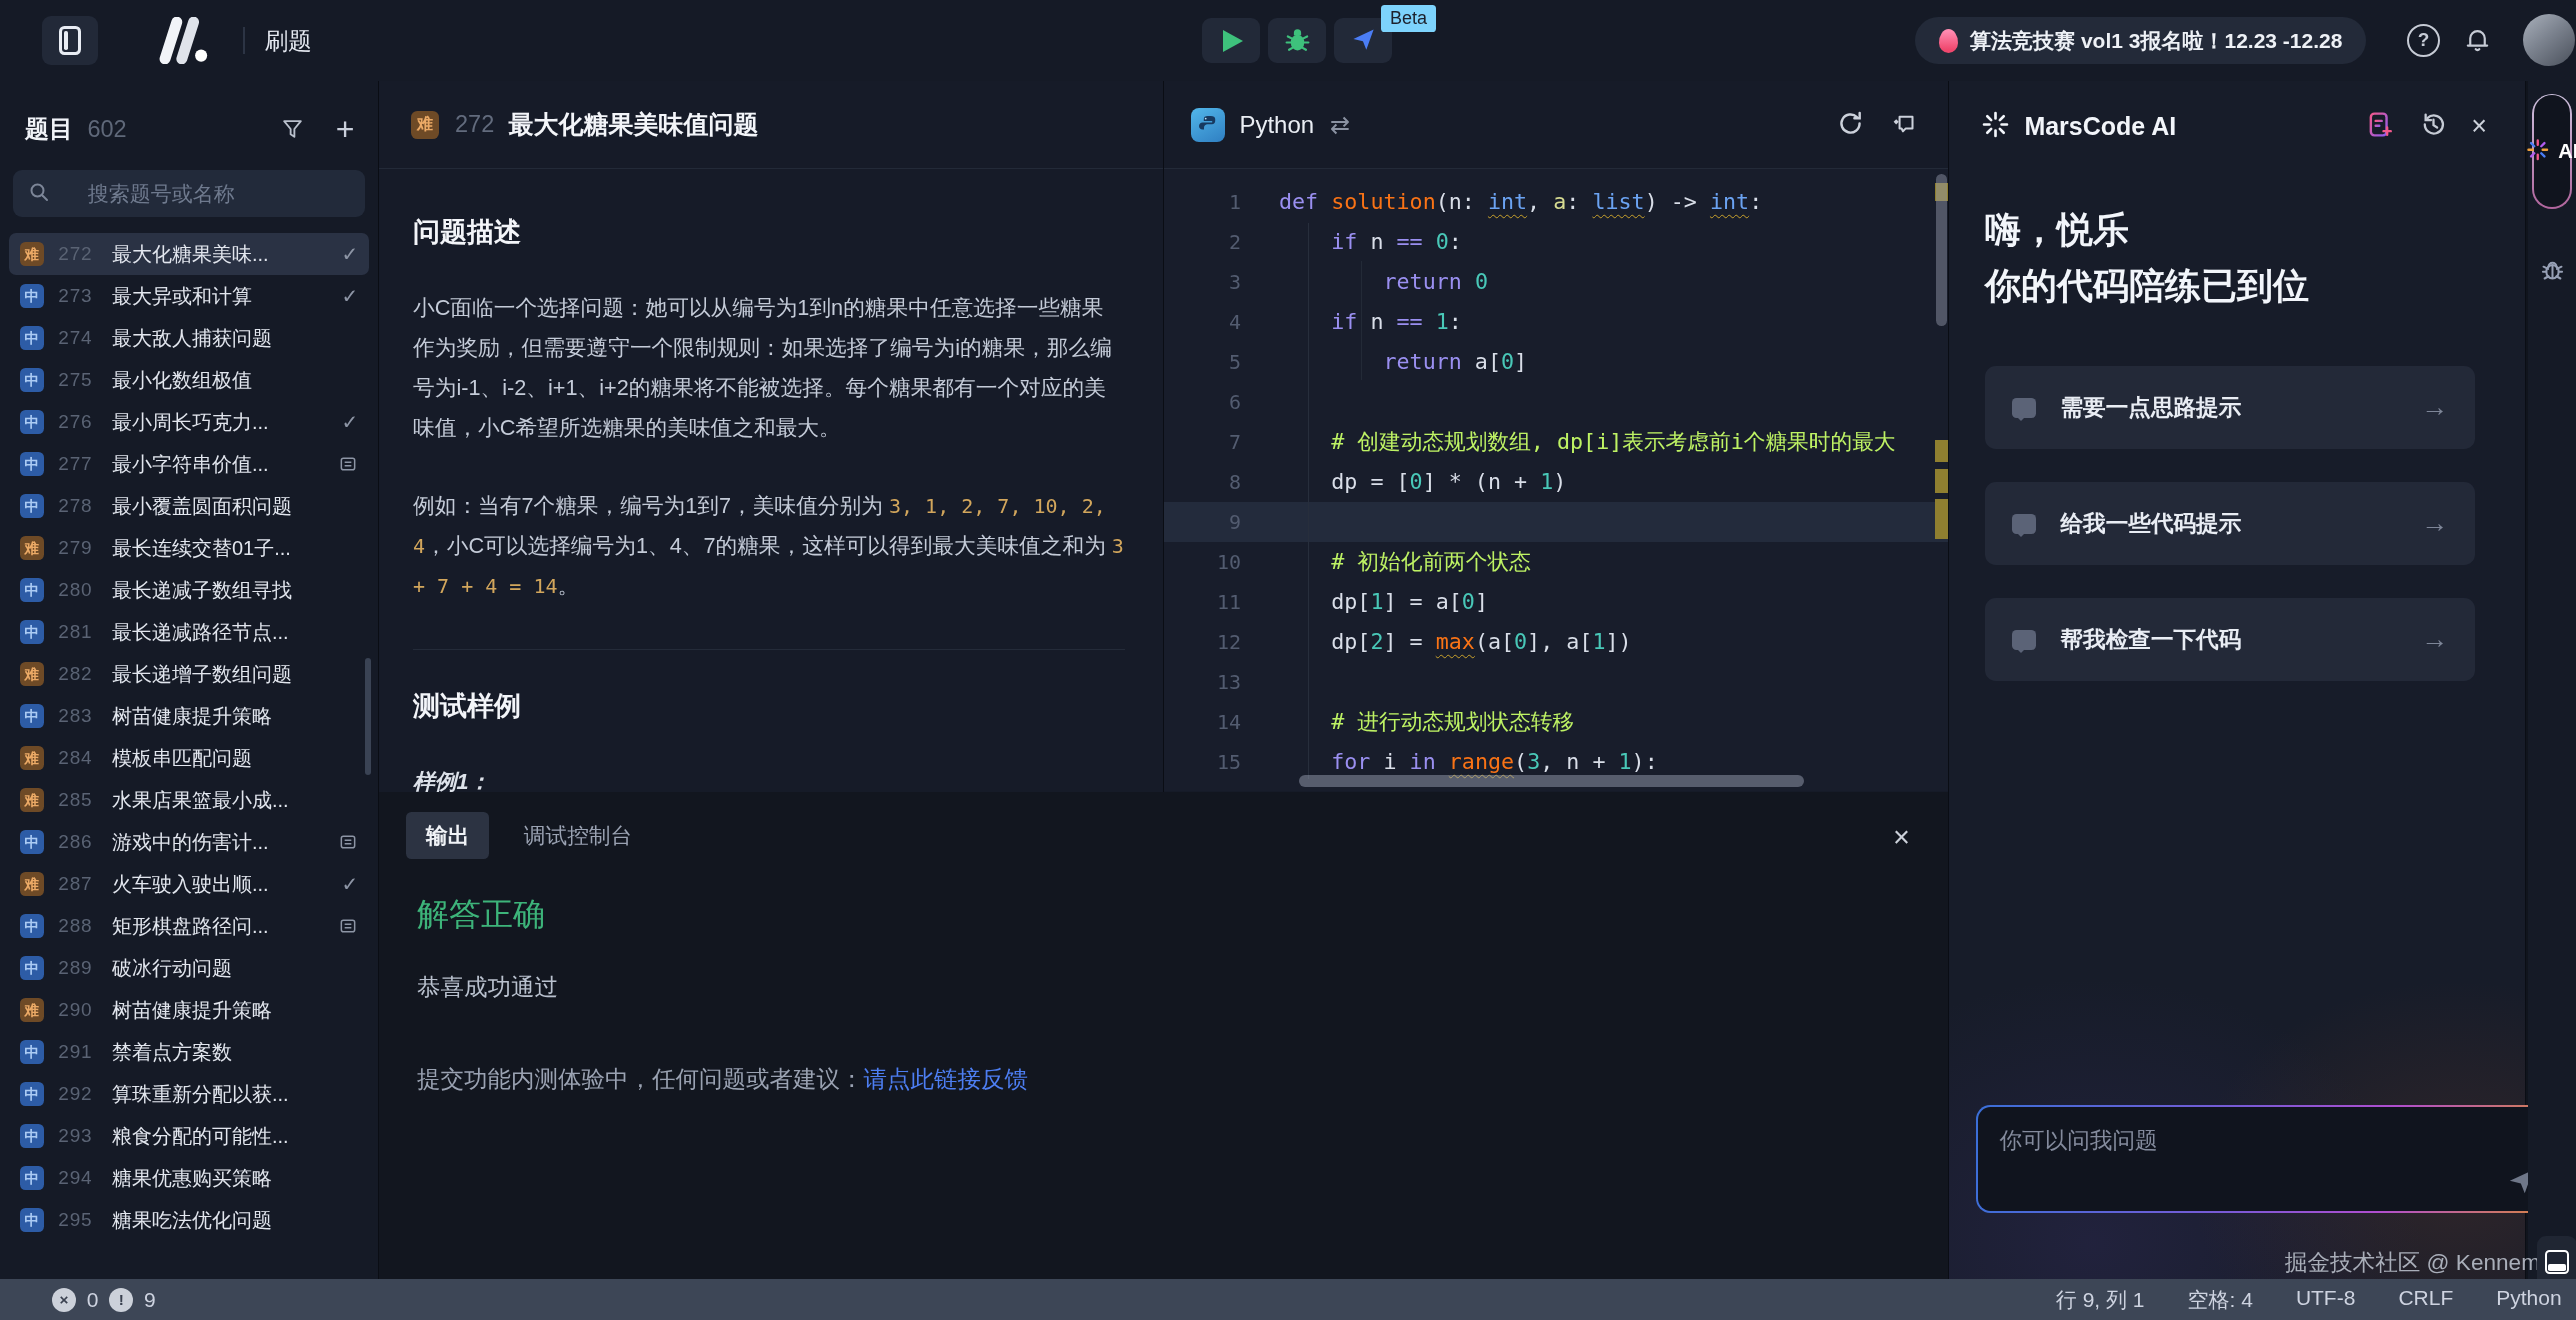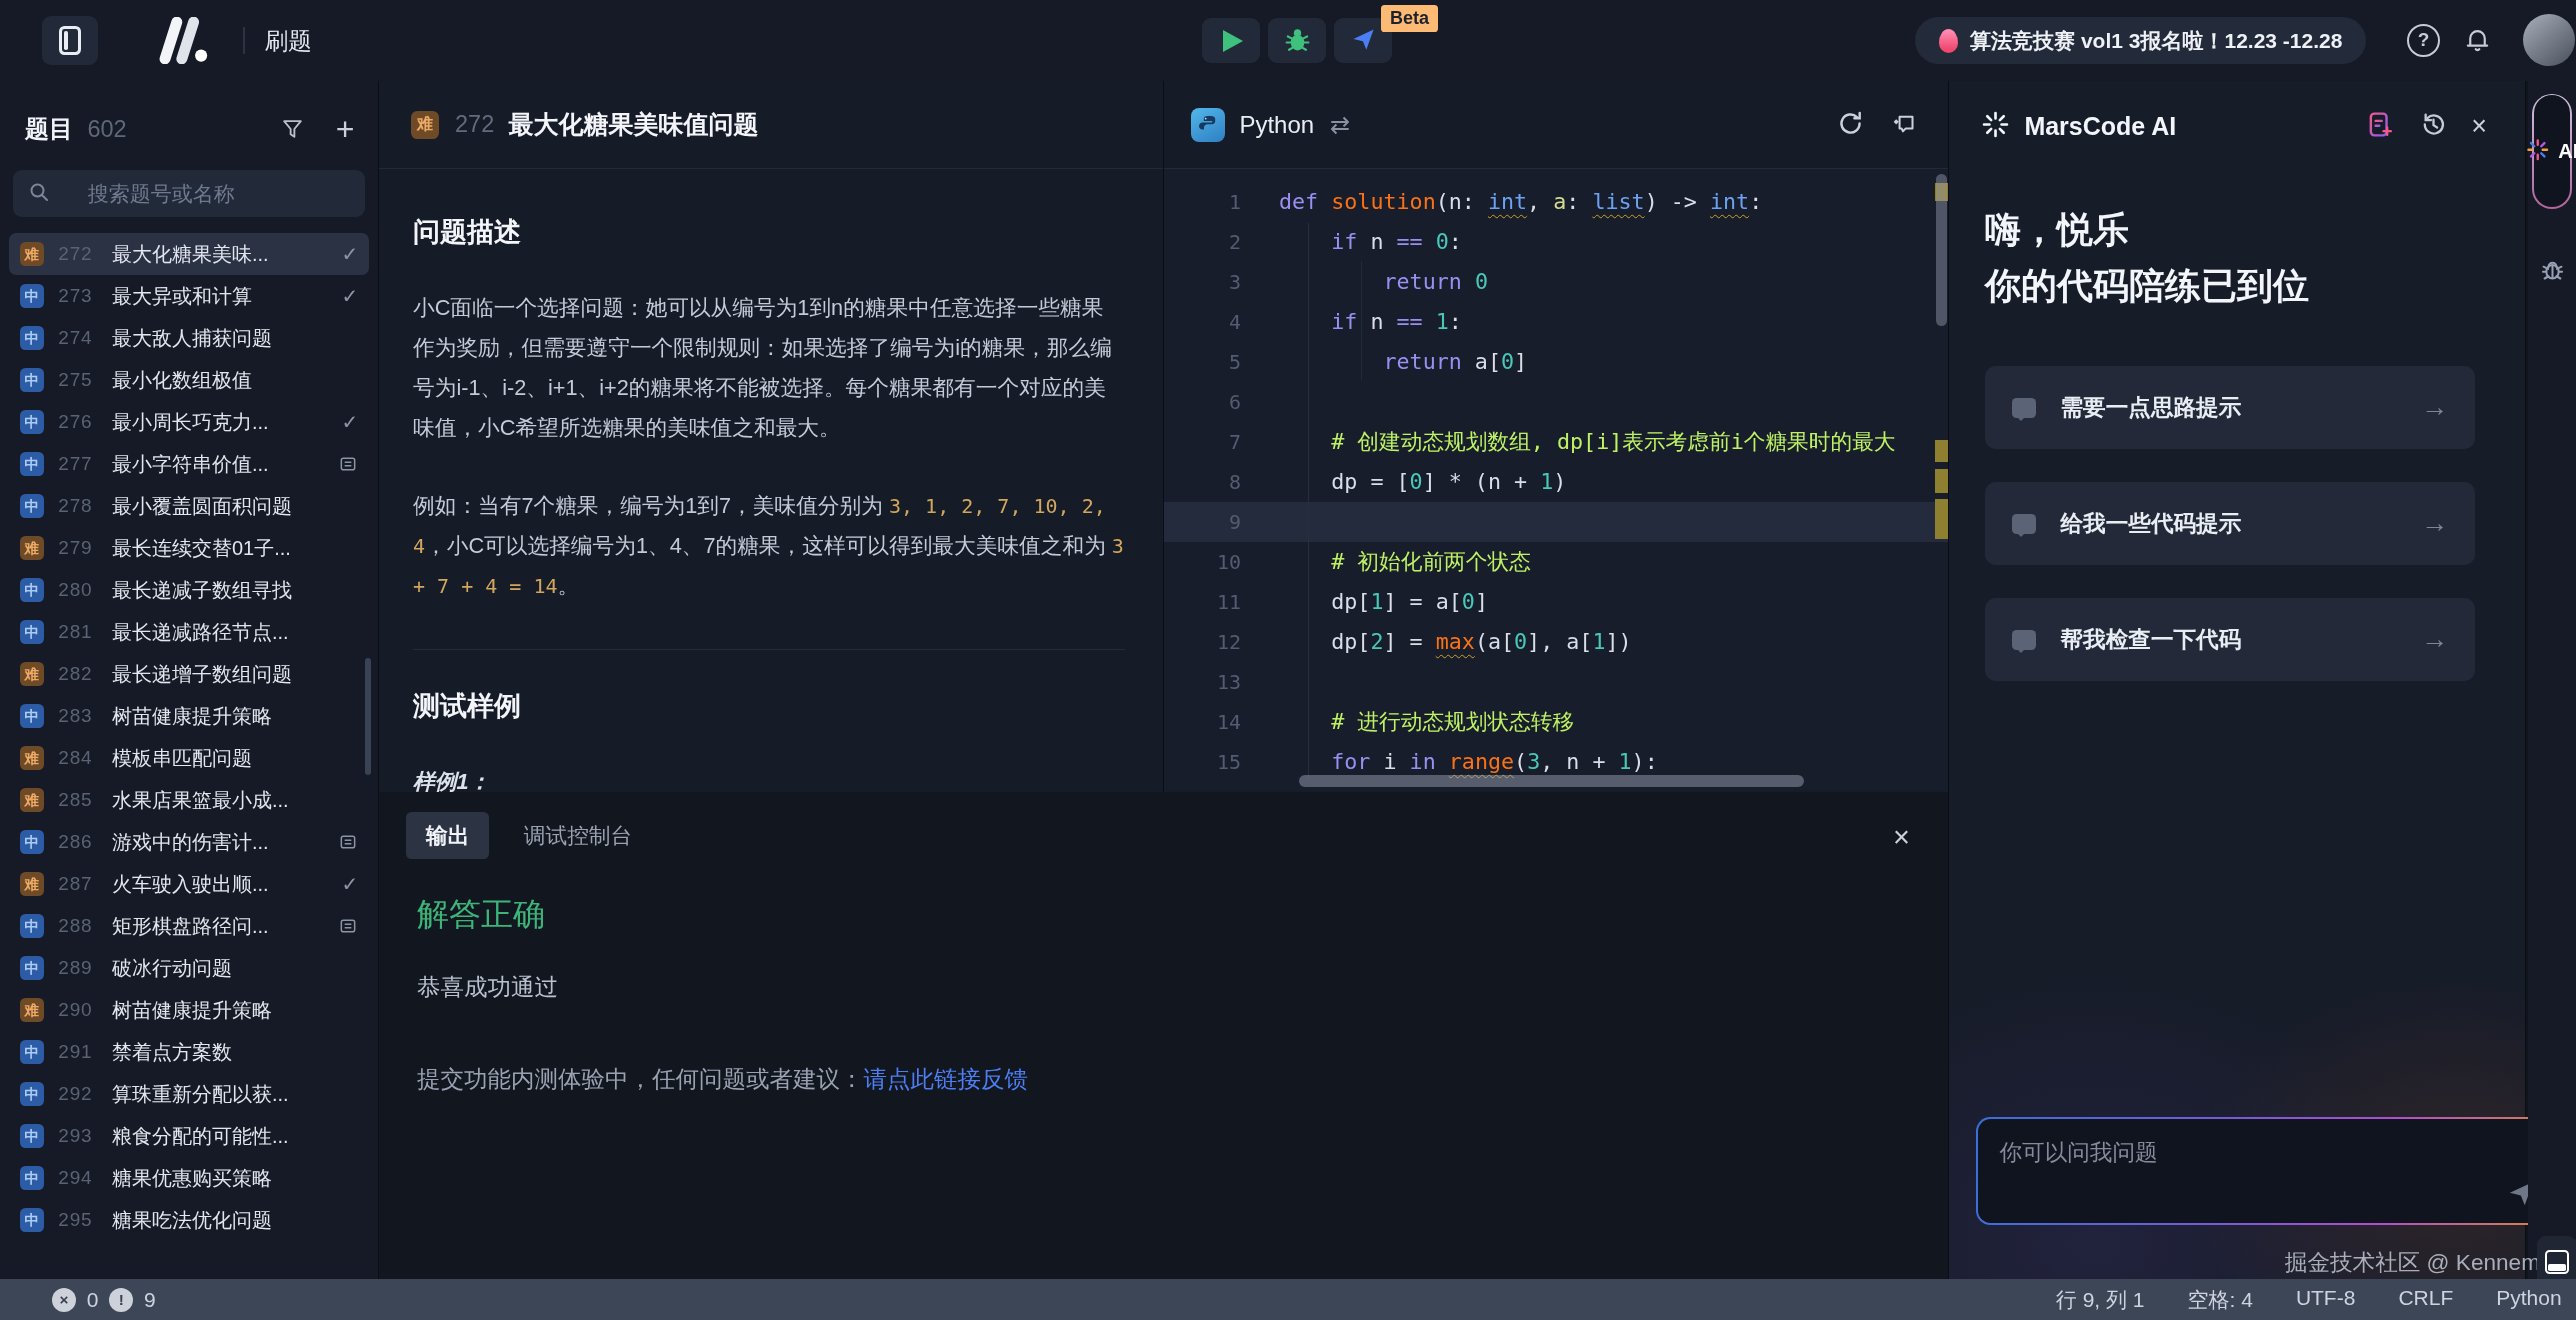--- a/index.html
+++ b/index.html
@@ -11,21 +11,21 @@
   .tb-left{display:flex;align-items:center;height:100%;padding-left:42px;}
   .toggle-btn{width:56px;height:49px;background:#222938;border-radius:9px;display:flex;align-items:center;justify-content:center;}
   .toggle-glyph{width:21.7px;height:29px;border:3.2px solid #e9edf4;border-radius:5.4px;position:relative;}
   .toggle-glyph:after{content:"";position:absolute;left:1.8px;top:1.8px;bottom:1.8px;width:3.6px;background:#e9edf4;border-radius:1.8px;}
   .logo{margin-left:51px;display:flex;align-items:center;}
   .tb-divider{width:1.8px;height:27px;background:#2c3444;margin-left:25px;}
   .app-name{margin-left:20px;font-size:23.5px;color:#e6eaf2;}
   .tb-run{position:absolute;left:1202px;top:18px;display:flex;gap:8px;}
   .run-btn{width:58px;height:45px;background:#222938;border-radius:9px;display:flex;align-items:center;justify-content:center;}
   .play-tri{width:0;height:0;border-left:20px solid #3ec17c;border-top:11.7px solid transparent;border-bottom:11.7px solid transparent;margin-left:3.6px;}
-  .beta{position:absolute;left:1381px;top:5.4px;background:#fdba74;color:#1c212c;font-size:18px;font-weight:bold;border-radius:3.6px;padding:2.7px 9px;}
+  .beta{position:absolute;left:1381px;top:5.4px;background:#7dd3fc;color:#1c212c;font-size:18px;font-weight:normal;border-radius:3.6px;padding:2.7px 9px;}
   .notif{position:absolute;left:1915px;top:17px;height:47px;border-radius:23.5px;background:#232a39;display:flex;align-items:center;gap:12.6px;padding:0 23.5px;}
   .flame{width:19px;height:24px;background:linear-gradient(180deg,#ff8ab0 10%,#f0486e 85%);border-radius:50% 50% 50% 50%/58% 58% 42% 42%;}
   .notif-text{font-size:21px;font-weight:600;color:#eef1f6;white-space:nowrap;}
   .help-btn{position:absolute;left:2407px;top:23.5px;width:33px;height:33px;border:2.3px solid #c6cbd5;border-radius:50%;color:#c6cbd5;font-size:19px;font-weight:bold;display:flex;align-items:center;justify-content:center;}
   .bell-btn{position:absolute;left:2463px;top:25px;}
   .avatar{position:absolute;left:2523px;top:13.5px;width:52px;height:52px;border-radius:50%;background:linear-gradient(140deg,#aab1bc 0%,#7c838f 45%,#494f5a 100%);}
   
   .sidebar{position:absolute;left:0;top:81px;width:379px;height:1198px;background:#151a26;border-right:1.8px solid #0a0d14;}
   .sb-head{display:flex;align-items:center;padding:32px 23.5px 0 25px;}
   .sb-title{font-size:24px;font-weight:bold;color:#f0f3f8;}
@@ -98,21 +98,21 @@
   .ap-icons{display:flex;gap:23.5px;align-items:center;}
   .ap-close{color:#ccd1da;font-size:27px;line-height:27px;}
   .ap-greet{margin:60px 0 0 36px;font-size:36px;font-weight:bold;color:#f2f5fa;line-height:56px;}
   .ap-cards{margin-top:52px;}
   .ap-card{height:83px;margin:0 50px 33px 36px;background:#232938;border-radius:10.8px;display:flex;align-items:center;padding:0 27px;}
   .bubble{width:23.5px;height:20px;background:#5b6377;border-radius:4.5px;position:relative;flex:none;}
   .bubble:after{content:"";position:absolute;left:4.5px;bottom:-7.2px;border:4.5px solid transparent;border-top-color:#5b6377;}
   .card-label{font-size:22.6px;font-weight:bold;color:#e9edf4;margin-left:25px;flex:1;}
   .card-arrow{font-size:27px;color:#7e8698;}
   .ap-input-wrap{position:absolute;left:27px;top:1024px;width:581px;height:108px;border-radius:14.4px;padding:1.8px;
-    background:linear-gradient(100deg,#3a6fd8,#7a5ad6 45%,#b04ecf 70%,#d9873c);margin-top:12px;}
+    background:linear-gradient(100deg,#3a6fd8,#7a5ad6 45%,#b04ecf 70%,#d9873c);}
   .ap-input{width:100%;height:100%;border-radius:12.6px;background:#10141e;padding:18px 21.7px;position:relative;}
   .ap-ph{font-size:22.6px;color:#848b9d;}
   .ap-send{position:absolute;right:18px;bottom:10.8px;}
   
   .estrip{position:absolute;left:2528px;top:81px;width:48px;height:1198px;background:#151a26;}
   .ai-pill{margin:12.6px auto 0 auto;width:40px;height:115px;border-radius:21.7px;padding:1.8px;background:linear-gradient(180deg,#cdc2de,#b0649c);}
   .ai-pill-in{width:100%;height:100%;border-radius:20px;background:#10141e;display:flex;align-items:center;justify-content:center;gap:9px;}
   .ai-pill-label{color:#fff;font-size:20px;font-weight:bold;}
   .estrip-bug{margin-top:47px;display:flex;justify-content:center;}
   

